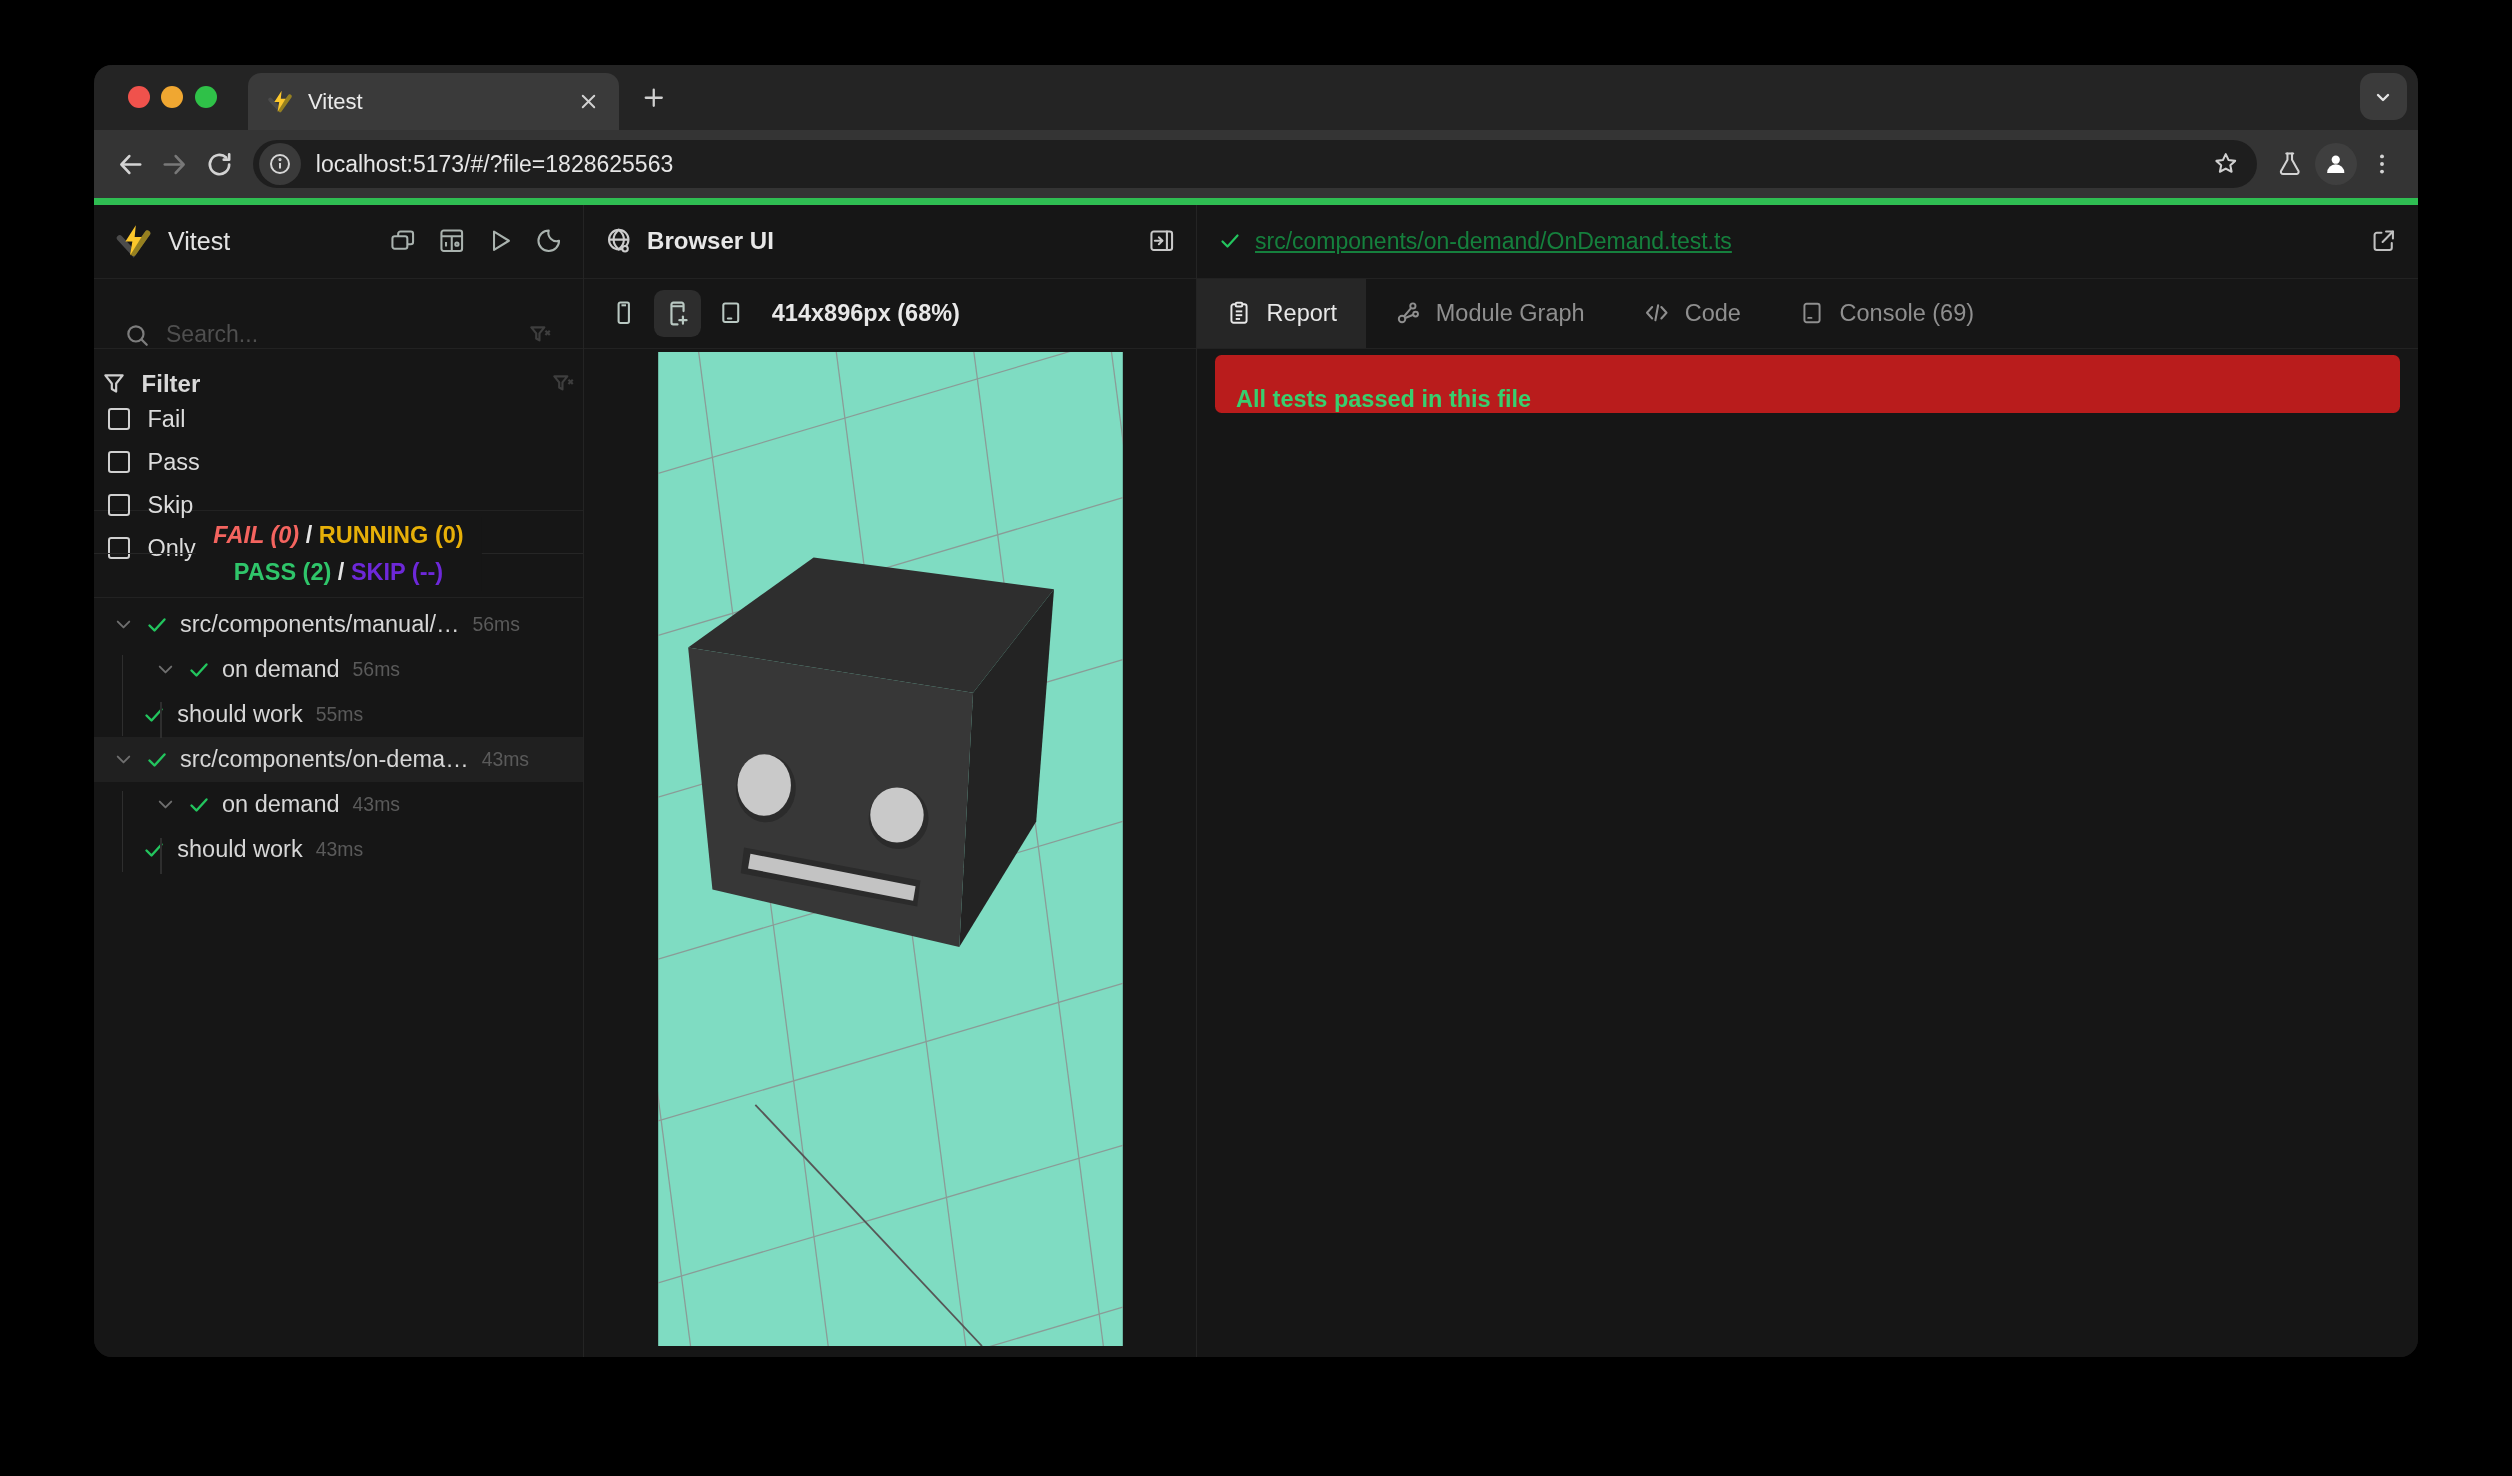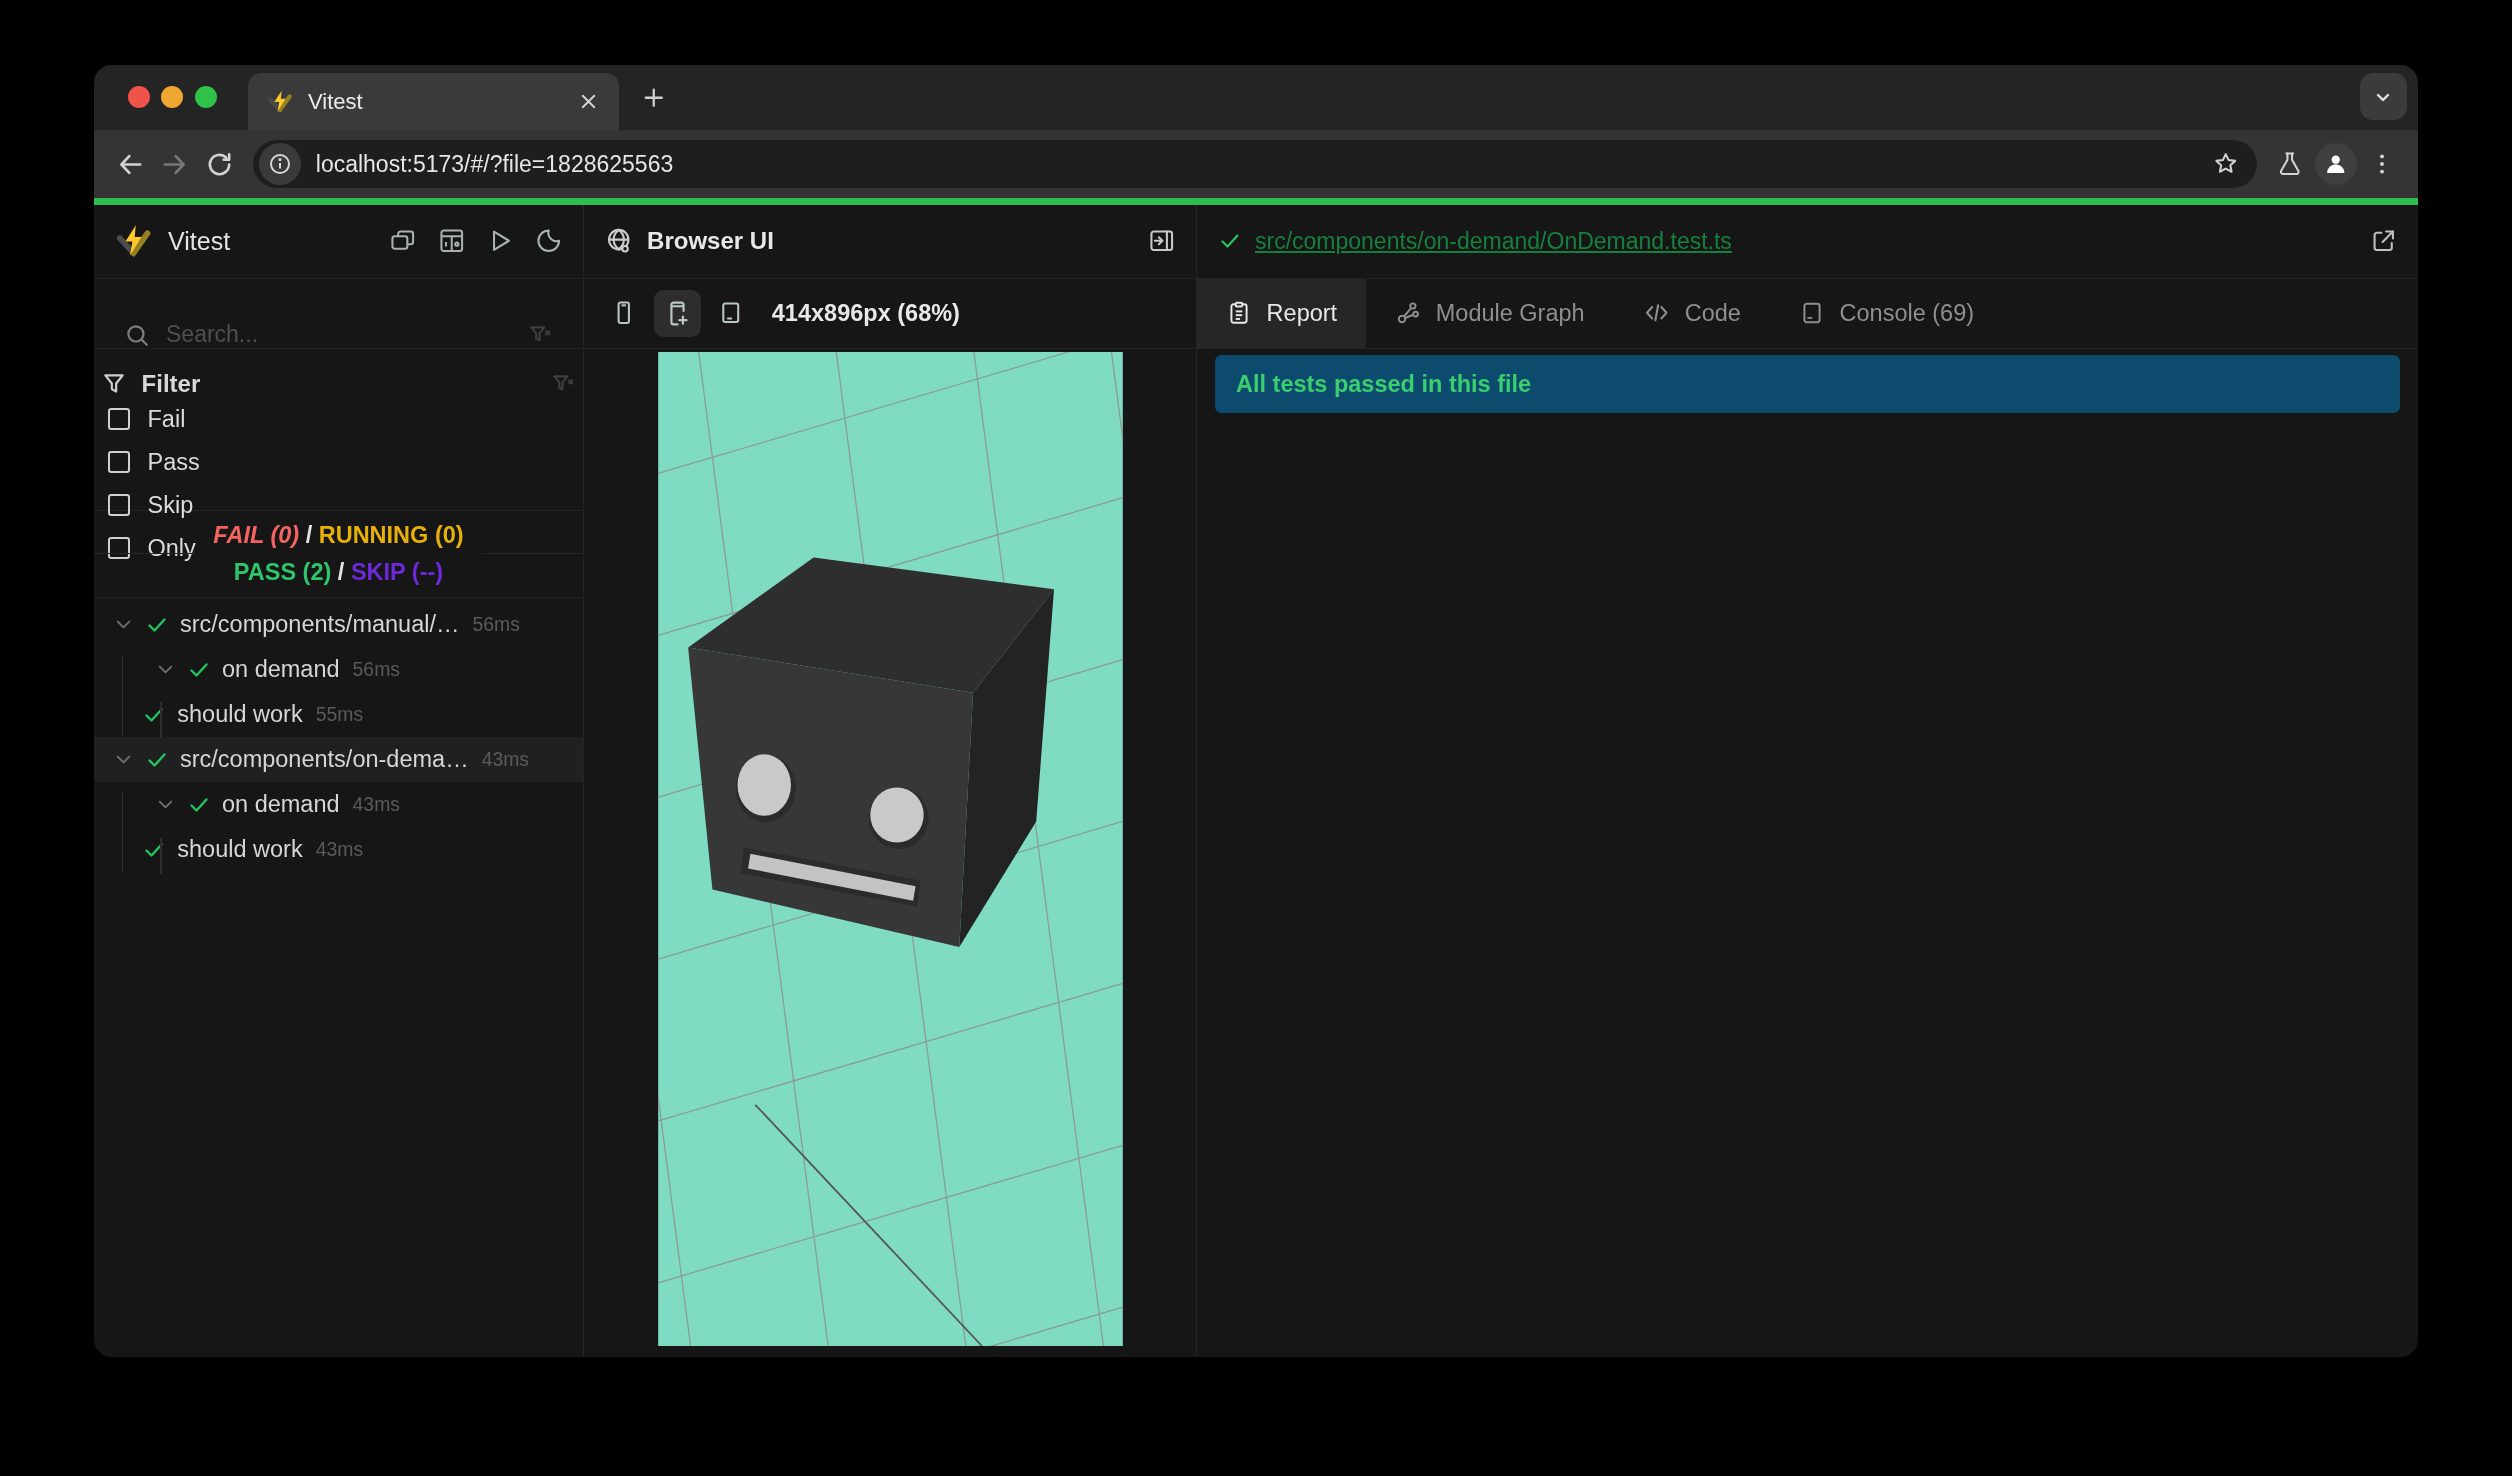--- a/index.html
+++ b/index.html
@@ -75,21 +75,21 @@
   .vp { margin-left:11.3px; font-weight:700; font-size:23.5px; color:#e8e8e8; }
   .previewarea { flex:1; display:flex; justify-content:center; align-items:flex-start; padding-top:3.2px; min-height:0; }
   .scene { width:465px; height:994px; flex:none; }
 
   .reportpanel { flex:1; display:flex; flex-direction:column; min-width:0; }
   .pathtext { margin-left:13px; color:#15803d; font-size:23px; white-space:nowrap; overflow:hidden; text-overflow:ellipsis;text-decoration:underline; }
   .extbtn { margin-left:auto; color:#c0c0c0; display:flex; flex:none; }
   .tabsrow { height:70px; border-bottom:1.6px solid #222; display:flex; align-items:stretch; flex:none; }
   .rtab { display:flex; align-items:center; gap:14.6px; padding:0 29px; color:#8f8f8f; font-size:23.5px; white-space:nowrap;justify-content:flex-end; }
   .rtab.active { background:#262626; color:#e8e8e8; }
-  .banner { margin:6.5px 18px 0; height:58px; border-radius:6.5px; background:#0c4a6e; display:flex; align-items:center; padding:0 21px; color:#38cf6e; font-weight:700; font-size:23.5px; flex:none; }
+  .banner { margin:6.5px 18px 0; height:58px; border-radius:6.5px; background:#b91c1c; display:flex; align-items:flex-end; padding:0 21px; color:#38cf6e; font-weight:700; font-size:23.5px; flex:none; }
 
   svg { display:block; }
 </style>
 </head>
 <body>
 
 <div class="stage">
   <div class="window">
 
     <div class="tabstrip">

